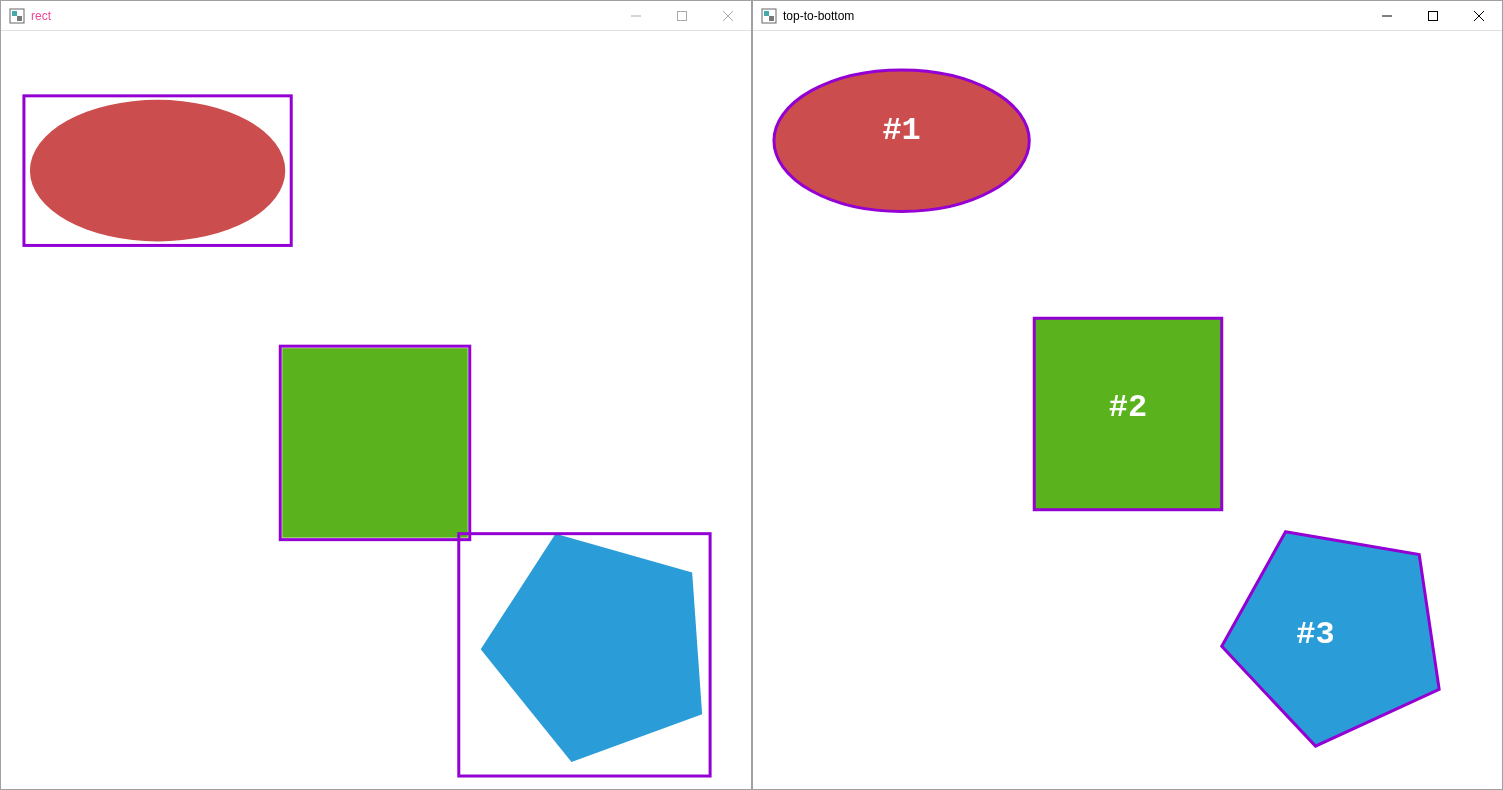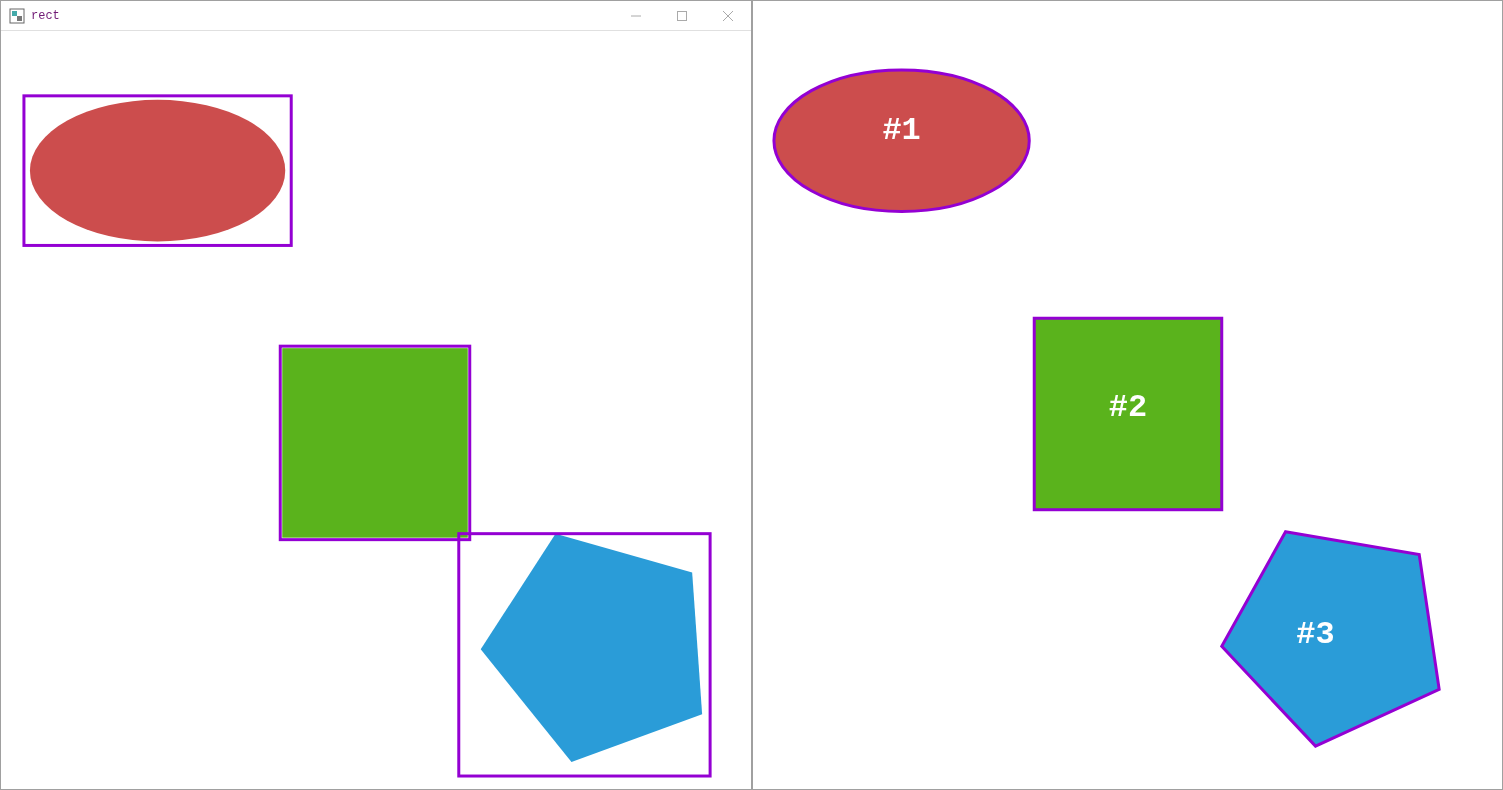--- a/index.html
+++ b/index.html
@@ -38,22 +38,21 @@
     .titlebar {
       height: 30px;
       background: #ffffff;
       display: flex;
       align-items: center;
       position: relative;
       border-bottom: 1px solid #e0e0e0;
     }
     
     .titlebar.inactive .title-text {
-      color: #701a75;
-      font-family: Liberation Mono, monospace;
+      color: #ec4899;
     }
     
     .titlebar.active .title-text {
       color: #000000;
     }
     
     .titlebar .app-icon {
       width: 16px;
       height: 16px;
       margin-left: 8px;
@@ -159,20 +158,47 @@
 
       <g>
         <polygon points="556,504 693,543 703,685 572,733 481,620" fill="#2a9cd8"></polygon>
         <rect x="459" y="504" width="252" height="243" fill="none" stroke="#9400d3" stroke-width="3"></rect>
       </g>
     </svg>
   </div>
 </div>
 
 <div class="window window-right">
+  <div class="titlebar active">
+    <span class="app-icon">
+      <svg viewBox="0 0 16 16">
+        <rect x="1" y="1" width="14" height="14" fill="#ffffff" stroke="#666" stroke-width="1"></rect>
+        <rect x="3" y="3" width="5" height="5" fill="#4aa"></rect>
+        <rect x="8" y="8" width="5" height="5" fill="#777"></rect>
+      </svg>
+    </span>
+    <span class="title-text">top-to-bottom</span>
+    <span class="spacer"></span>
+    <div class="win-btn">
+      <svg viewBox="0 0 10 10">
+          <line x1="0" y1="5" x2="10" y2="5" stroke="currentColor" stroke-width="1"></line>
+        </svg>
+    </div>
+    <div class="win-btn">
+      <svg viewBox="0 0 10 10">
+          <rect x="0.5" y="0.5" width="9" height="9" fill="none" stroke="currentColor" stroke-width="1"></rect>
+        </svg>
+    </div>
+    <div class="win-btn">
+      <svg viewBox="0 0 10 10">
+        <line x1="0" y1="0" x2="10" y2="10" stroke="currentColor" stroke-width="1"></line>
+        <line x1="10" y1="0" x2="0" y2="10" stroke="currentColor" stroke-width="1"></line>
+      </svg>
+    </div>
+  </div>
 
   <div class="canvas-area">
     <svg viewBox="0 0 751 760">
 
       <g>
         <ellipse cx="149" cy="110" rx="128" ry="71" fill="#cc4d4d" stroke="#9400d3" stroke-width="3"></ellipse>
         <text x="149" y="100" class="shape-label">#1</text>
       </g>
 
       <g>

